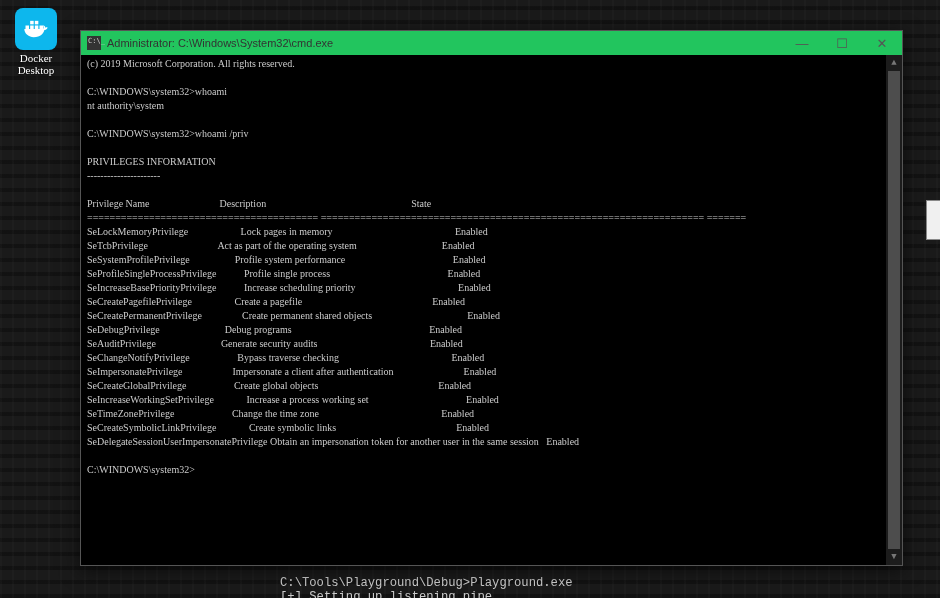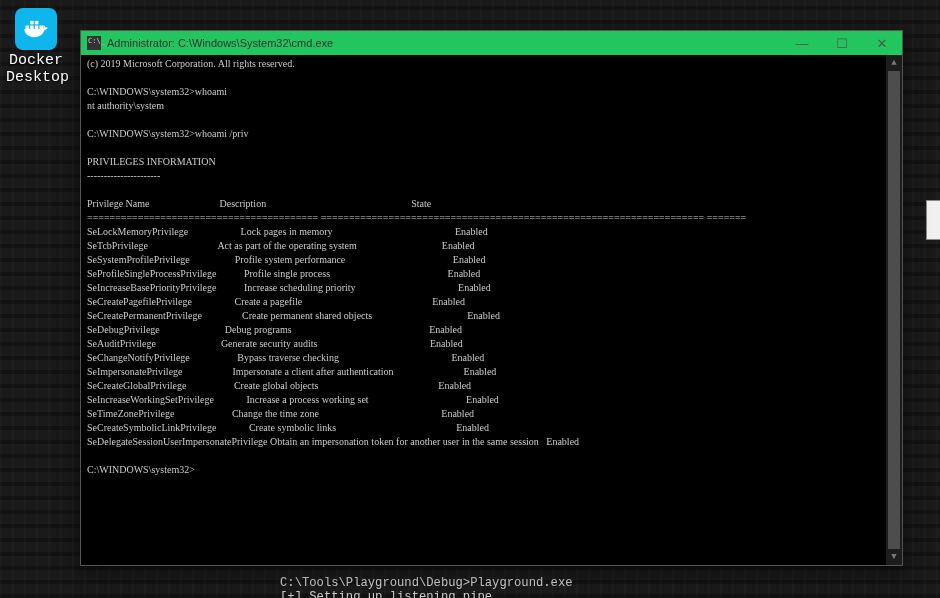--- a/index.html
+++ b/index.html
@@ -13,22 +13,22 @@
     font-family: Consolas, "Courier New", monospace;
     position: relative;
     overflow: hidden;
   }
   .desktop-icon {
     position: absolute;
     top: 8px; left: 6px;
     width: 60px;
     text-align: center;
     color: #fff;
-    font-family: Liberation Mono, monospace;
-    font-size: 15px;
+    font-family: Liberation Serif, serif;
+    font-size: 11px;
     cursor: pointer;
   }
   .desktop-icon .icon-img {
     width: 42px; height: 42px;
     margin: 0 auto 2px;
     background: #0db7ed;
     border-radius: 8px;
     position: relative;
     display: flex;
     align-items: center;

